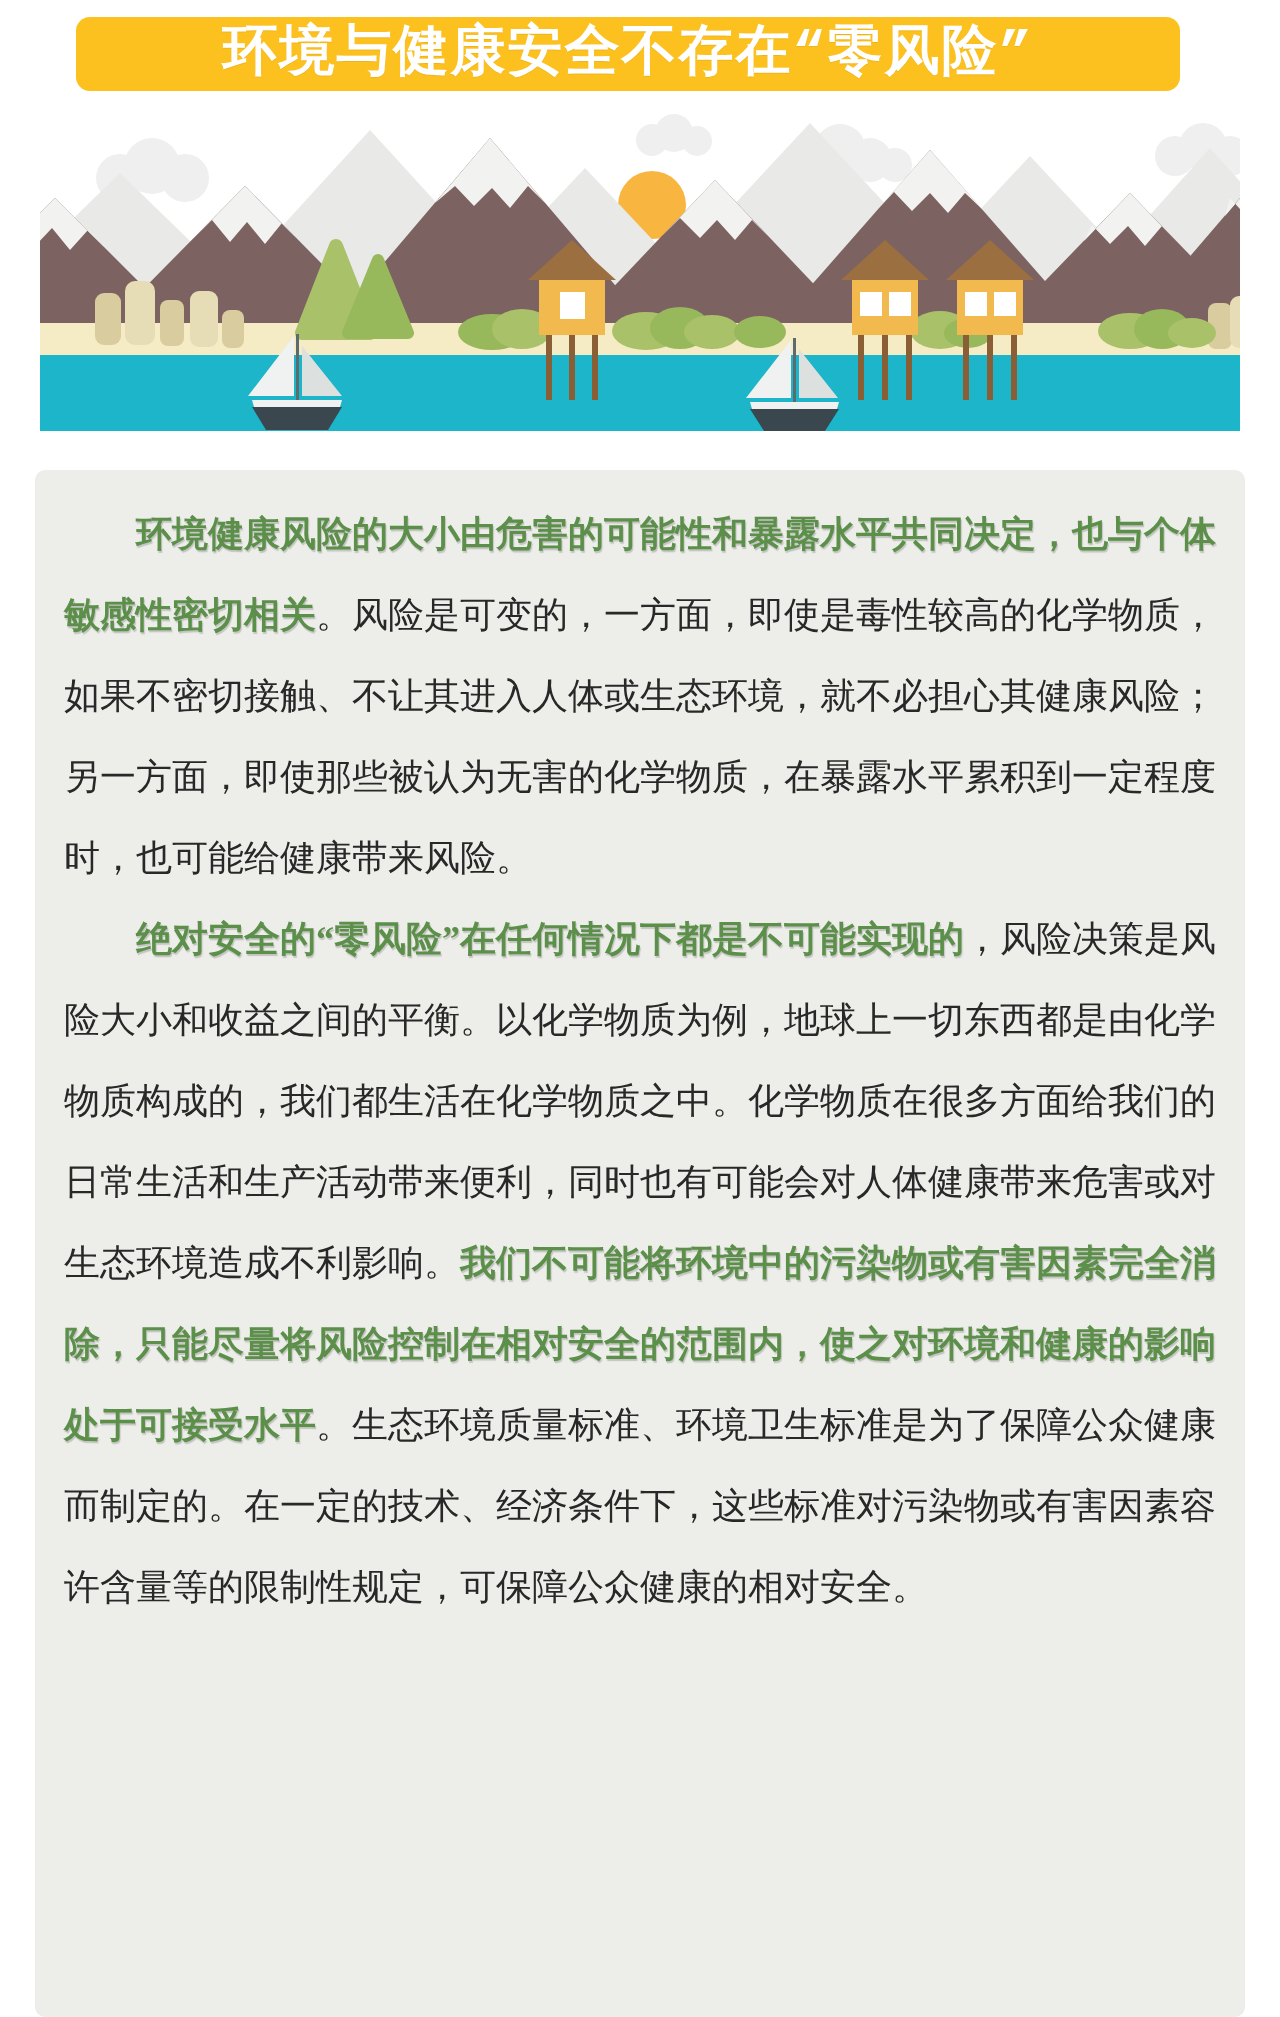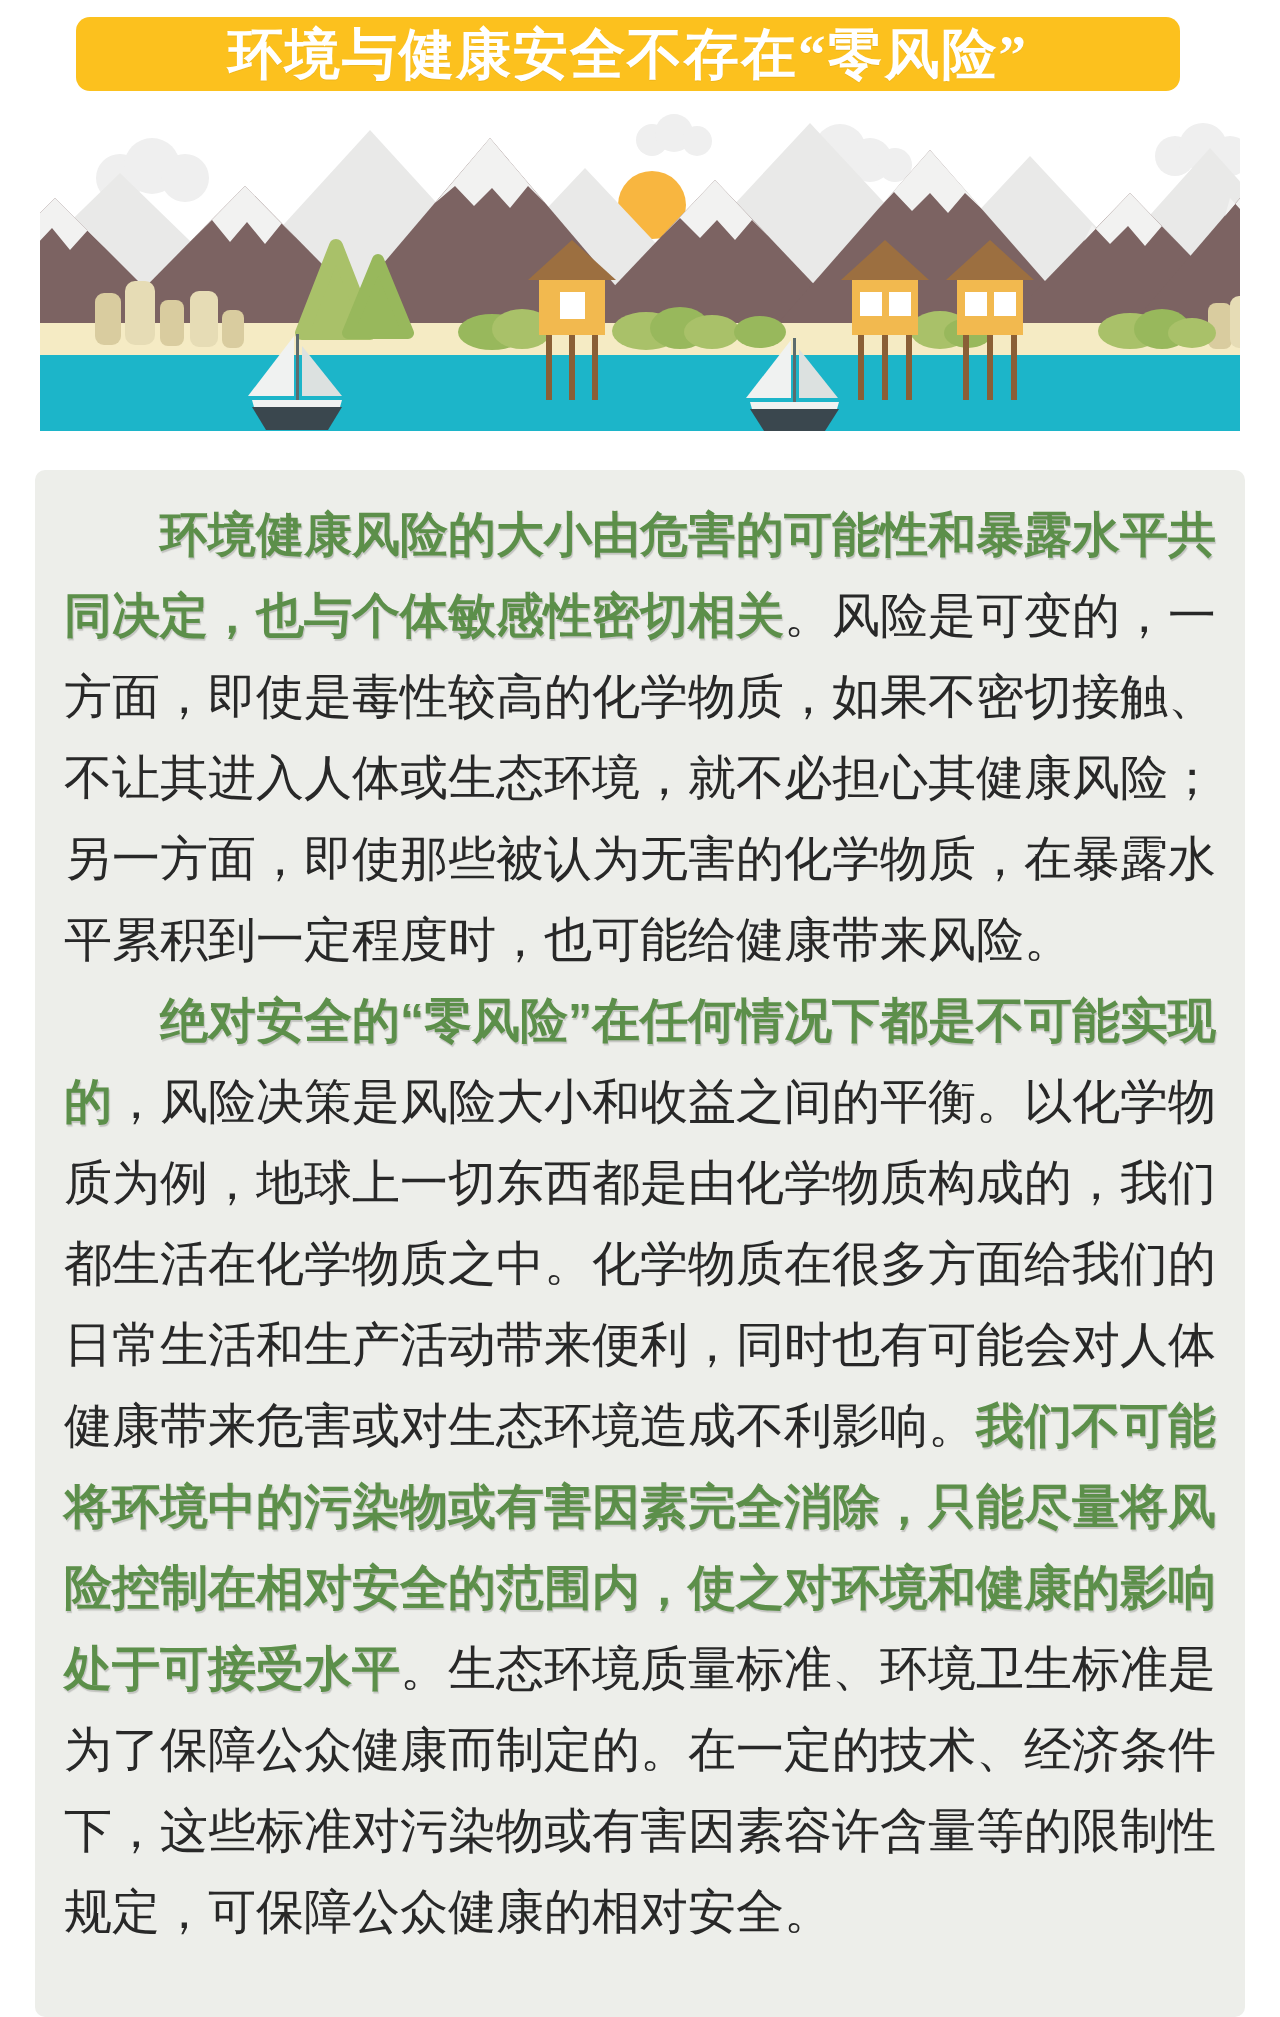--- a/index.html
+++ b/index.html
@@ -1,30 +1,30 @@
 <!DOCTYPE html>
 <html style="--banner-bg: #FCC11E; --banner-text: #FFFFFF; --panel-bg: #EDEEEA; --green-text: #5C8F4A; --dark-text: #282828; --cloud: #EFEFEF; --sun: #F8B640; --mtn-gray: #E9E9E8; --mtn-brown: #7C6362; --snow: #F2F2F1; --sand: #F5EBC4; --rock: #D9CC9F; --rock-light: #E6DCB5; --bush: #A9C169; --bush-dark: #98B85C; --water: #1CB5C9; --house-body: #F2B94F; --house-roof: #9C6F40; --house-stilt: #8A5F36; --hull: #3A474E; --sail-light: #F0F2F1; --sail-shade: #DCE1E0;"><head>
 <meta charset="utf-8">
 <style>
   html,body{margin:0;padding:0;background:#ffffff;}
   .page{position:relative;width:1280px;height:2017px;background:#ffffff;overflow:hidden;
         font-family:"Liberation Sans",sans-serif;}
   .banner{position:absolute;left:76px;top:17px;width:1104px;height:74px;
           background:var(--banner-bg);border-radius:14px;
           display:flex;align-items:center;justify-content:center;}
-  .banner-title{color:var(--banner-text);font-family:Liberation Serif, serif;
+  .banner-title{color:var(--banner-text);font-family:Liberation Mono, monospace;
           font-weight:bold;font-size:55px;letter-spacing:2px;line-height:1;
           text-shadow:0 1px 0 rgba(0,0,0,0.06);}
   .scene{position:absolute;left:40px;top:108px;width:1200px;height:337px;}
   .scene svg{display:block;width:100%;height:100%;}
   .panel{position:absolute;left:35px;top:470px;width:1210px;height:1547px;
          background:var(--panel-bg);border-radius:10px;box-sizing:border-box;
          padding:24px 29px 0 29px;}
-  .para{margin:0;font-size:48px;line-height:81px;text-indent:2em;
-        color:var(--dark-text);letter-spacing:0;word-break:break-all;}
+  .para{margin:0;font-size:36px;line-height:81px;text-indent:2em;
+        color:var(--dark-text);letter-spacing:0;word-break:break-all;font-family:Liberation Serif, serif;}
   .para .green{color:var(--green-text);font-weight:bold;
         text-shadow:1px 2px 1px rgba(70,70,70,0.25);}
   .para .dark{color:var(--dark-text);}
 </style>
 </head>
 <body>
 
 <div class="page">
 
   <div class="banner">

